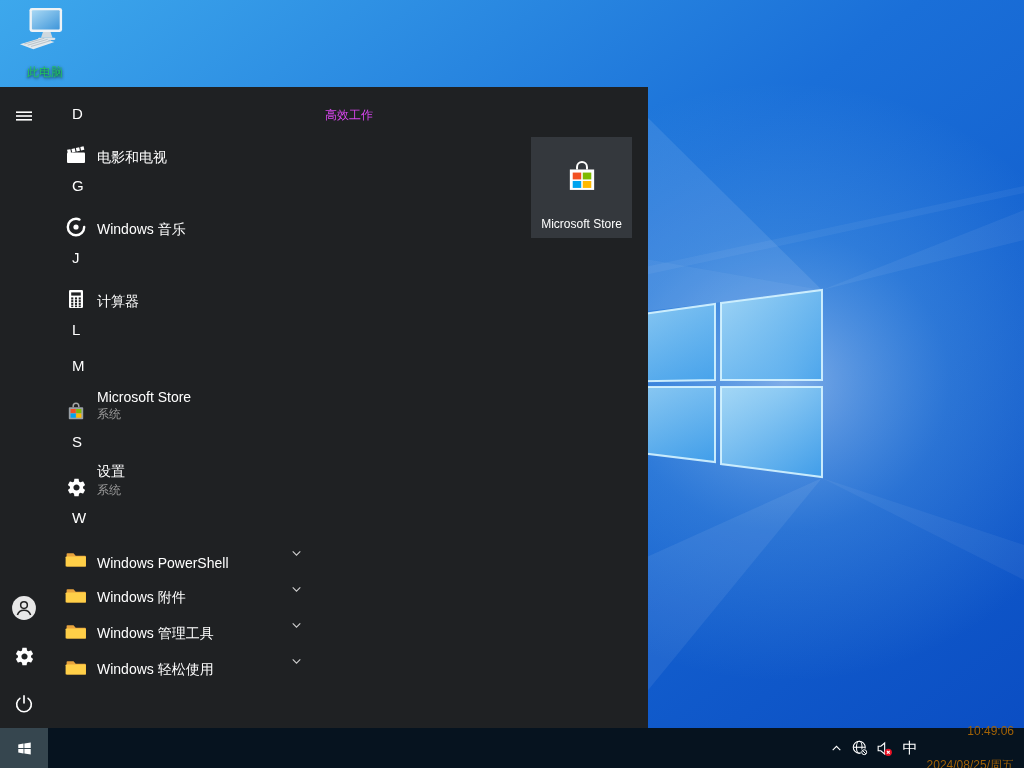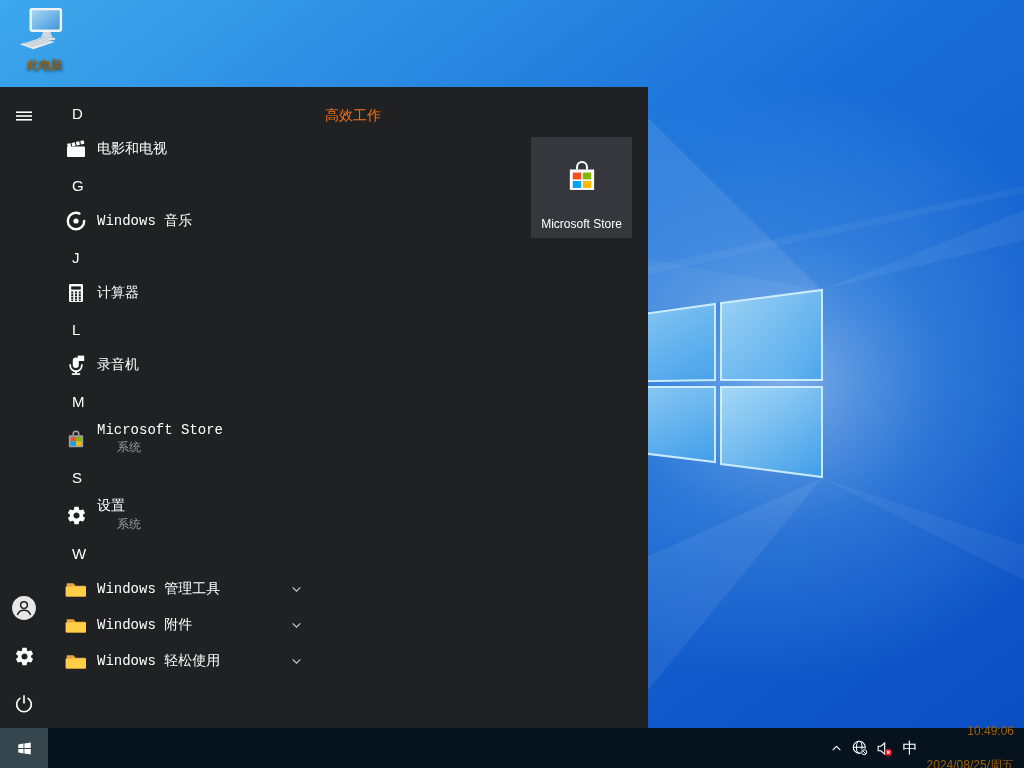--- a/index.html
+++ b/index.html
@@ -6,41 +6,41 @@
   .screen{position:relative;width:1024px;height:768px;overflow:hidden;
           font-family:"Liberation Sans","DejaVu Sans",sans-serif;-webkit-font-smoothing:antialiased;}
   .screen *{box-sizing:border-box;}
   svg{display:block;}
   button{background:none;border:none;padding:0;margin:0;color:inherit;font:inherit;text-align:inherit;cursor:default;}
 
   .wallpaper{position:absolute;left:0;top:0;}
 
   
   .desktop-icon{position:absolute;left:8px;top:6px;width:66px;display:flex;flex-direction:column;align-items:center;}
-  .di-label{margin-top:5px;font-size:12px;color:#a16207;text-shadow:0 1px 3px rgba(0,0,0,.85);white-space:nowrap;padding-left:8px;}
+  .di-label{margin-top:12px;font-size:12px;color:#22c55e;text-shadow:0 1px 3px rgba(0,0,0,.85);white-space:nowrap;padding-left:8px;}
 
   
   .start-menu{position:absolute;left:0;top:87px;width:648px;height:641px;background:var(--menu-bg,#1f2123);overflow:hidden;}
   .rail{position:absolute;left:0;top:0;width:48px;height:100%;}
   .rail-btn{width:48px;height:48px;display:flex;align-items:center;justify-content:center;}
   .rail-top{position:absolute;left:0;top:5px;}
   .rail-bottom{position:absolute;left:0;bottom:0;display:flex;flex-direction:column;}
 
   .app-list{position:absolute;left:48px;top:8px;width:300px;}
   .letter-row{height:36px;display:flex;align-items:center;padding-left:24px;}
   .letter-row .letter{font-size:15px;color:#fff;}
-  .app-row{position:relative;height:36px;display:flex;align-items:center;padding-left:16px;font-family:Liberation Mono, monospace;}
+  .app-row{position:relative;height:36px;display:flex;align-items:flex-end;padding-left:16px;}
   .app-row.two-line{height:40px;}
   .app-icon{flex:none;width:24px;height:24px;margin-right:9px;display:flex;align-items:center;justify-content:center;}
   .app-texts{display:flex;flex-direction:column;justify-content:center;}
   .app-label{font-size:14px;color:#fff;white-space:nowrap;}
-  .app-sub{font-size:12px;color:var(--subtitle-gray,#9a9a9a);margin-top:1px;margin-left:20px;}
+  .app-sub{font-size:12px;color:var(--subtitle-gray,#9a9a9a);margin-top:1px;}
   .chevron{position:absolute;left:242px;top:50%;transform:translateY(-50%);}
 
-  .group-title{position:absolute;left:325px;top:20px;font-size:14px;color:#f97316;}
+  .group-title{position:absolute;left:325px;top:20px;font-size:12px;color:#d946ef;}
   .tile{position:absolute;left:531px;top:50px;width:101px;height:101px;background:var(--tile-bg,#34383d);
         display:flex;flex-direction:column;align-items:center;}
   .tile-icon{margin-top:18px;}
   .tile-label{margin-top:auto;margin-bottom:7px;font-size:12px;color:#fff;}
 
   
   .taskbar{position:absolute;left:0;top:728px;width:1024px;height:40px;background:var(--taskbar-bg,#06131f);}
   .start-btn{position:absolute;left:0;top:0;width:48px;height:40px;background:var(--start-btn-bg,#36464f);
              display:flex;align-items:center;justify-content:center;}
   .tray{position:absolute;right:0;top:0;height:40px;display:flex;align-items:center;}
@@ -212,36 +212,20 @@
               </g>
             </svg>
           </span>
           <span class="app-texts">
             <span class="app-label">计算器</span>
           </span>
         </div>
         <div class="letter-row">
           <span class="letter">L</span>
         </div>
-        <div class="app-row">
-          <span class="app-icon">
-            <svg width="24" height="24" viewBox="0 0 24 24">
-              <g fill="#fff">
-                <rect x="8.8" y="4.5" width="6" height="10.5" rx="3"></rect>
-                <rect x="13.6" y="2.6" width="6.6" height="5.4"></rect>
-                <rect x="10.9" y="17.6" width="2.2" height="2.6"></rect>
-                <rect x="7.8" y="20.2" width="8.4" height="1.7"></rect>
-              </g>
-              <path d="M6.2 11.3v1.2a5.8 5.8 0 0 0 11.6 0v-1.2" fill="none" stroke="#fff" stroke-width="1.7"></path>
-            </svg>
-          </span>
-          <span class="app-texts">
-            <span class="app-label">录音机</span>
-          </span>
-        </div>
         <div class="letter-row">
           <span class="letter">M</span>
         </div>
         <div class="app-row two-line">
           <span class="app-icon">
             <svg width="24" height="24" viewBox="0 0 24 24">
               <path d="M9.2 8.2V7a2.8 2.8 0 0 1 5.6 0v1.2" fill="none" stroke="#a6a6a6" stroke-width="1.5"></path>
               <rect x="4.8" y="8.2" width="14.4" height="12" rx="0.8" fill="#9aa0a6"></rect>
               <rect x="6.6" y="10" width="5.2" height="4.1" fill="#f25022"></rect>
               <rect x="12.2" y="10" width="5.2" height="4.1" fill="#7fba00"></rect>
@@ -272,37 +256,53 @@
           <span class="letter">W</span>
         </div>
         <div class="app-row">
           <span class="app-icon">
             <svg width="24" height="24" viewBox="0 0 24 24">
               <path d="M2.5 6.2 h7 l2.2 2.6 h9.3 a0.9,0.9 0 0 1 .9,.9 v9 a0.9,0.9 0 0 1 -.9,.9 h-17.5 a0.9,0.9 0 0 1 -.9,-.9 v-11.6 a0.9,0.9 0 0 1 .9,-.9 z" fill="#e8a33d"></path>
               <rect x="1.6" y="9.4" width="20.3" height="10.2" rx="0.9" fill="#ffcf48"></rect>
             </svg>
           </span>
           <span class="app-texts">
-            <span class="app-label">Windows 管理工具</span>
+            <span class="app-label">Windows PowerShell</span>
           </span>
           <span class="chevron">
             <svg width="13" height="13" viewBox="0 0 24 24">
               <path d="M5 9l7 7 7-7" fill="none" stroke="#cfcfcf" stroke-width="2"></path>
             </svg>
           </span>
         </div>
         <div class="app-row">
           <span class="app-icon">
             <svg width="24" height="24" viewBox="0 0 24 24">
               <path d="M2.5 6.2 h7 l2.2 2.6 h9.3 a0.9,0.9 0 0 1 .9,.9 v9 a0.9,0.9 0 0 1 -.9,.9 h-17.5 a0.9,0.9 0 0 1 -.9,-.9 v-11.6 a0.9,0.9 0 0 1 .9,-.9 z" fill="#e8a33d"></path>
               <rect x="1.6" y="9.4" width="20.3" height="10.2" rx="0.9" fill="#ffcf48"></rect>
             </svg>
           </span>
           <span class="app-texts">
             <span class="app-label">Windows 附件</span>
+          </span>
+          <span class="chevron">
+            <svg width="13" height="13" viewBox="0 0 24 24">
+              <path d="M5 9l7 7 7-7" fill="none" stroke="#cfcfcf" stroke-width="2"></path>
+            </svg>
+          </span>
+        </div>
+        <div class="app-row">
+          <span class="app-icon">
+            <svg width="24" height="24" viewBox="0 0 24 24">
+              <path d="M2.5 6.2 h7 l2.2 2.6 h9.3 a0.9,0.9 0 0 1 .9,.9 v9 a0.9,0.9 0 0 1 -.9,.9 h-17.5 a0.9,0.9 0 0 1 -.9,-.9 v-11.6 a0.9,0.9 0 0 1 .9,-.9 z" fill="#e8a33d"></path>
+              <rect x="1.6" y="9.4" width="20.3" height="10.2" rx="0.9" fill="#ffcf48"></rect>
+            </svg>
+          </span>
+          <span class="app-texts">
+            <span class="app-label">Windows 管理工具</span>
           </span>
           <span class="chevron">
             <svg width="13" height="13" viewBox="0 0 24 24">
               <path d="M5 9l7 7 7-7" fill="none" stroke="#cfcfcf" stroke-width="2"></path>
             </svg>
           </span>
         </div>
         <div class="app-row">
           <span class="app-icon">
             <svg width="24" height="24" viewBox="0 0 24 24">

